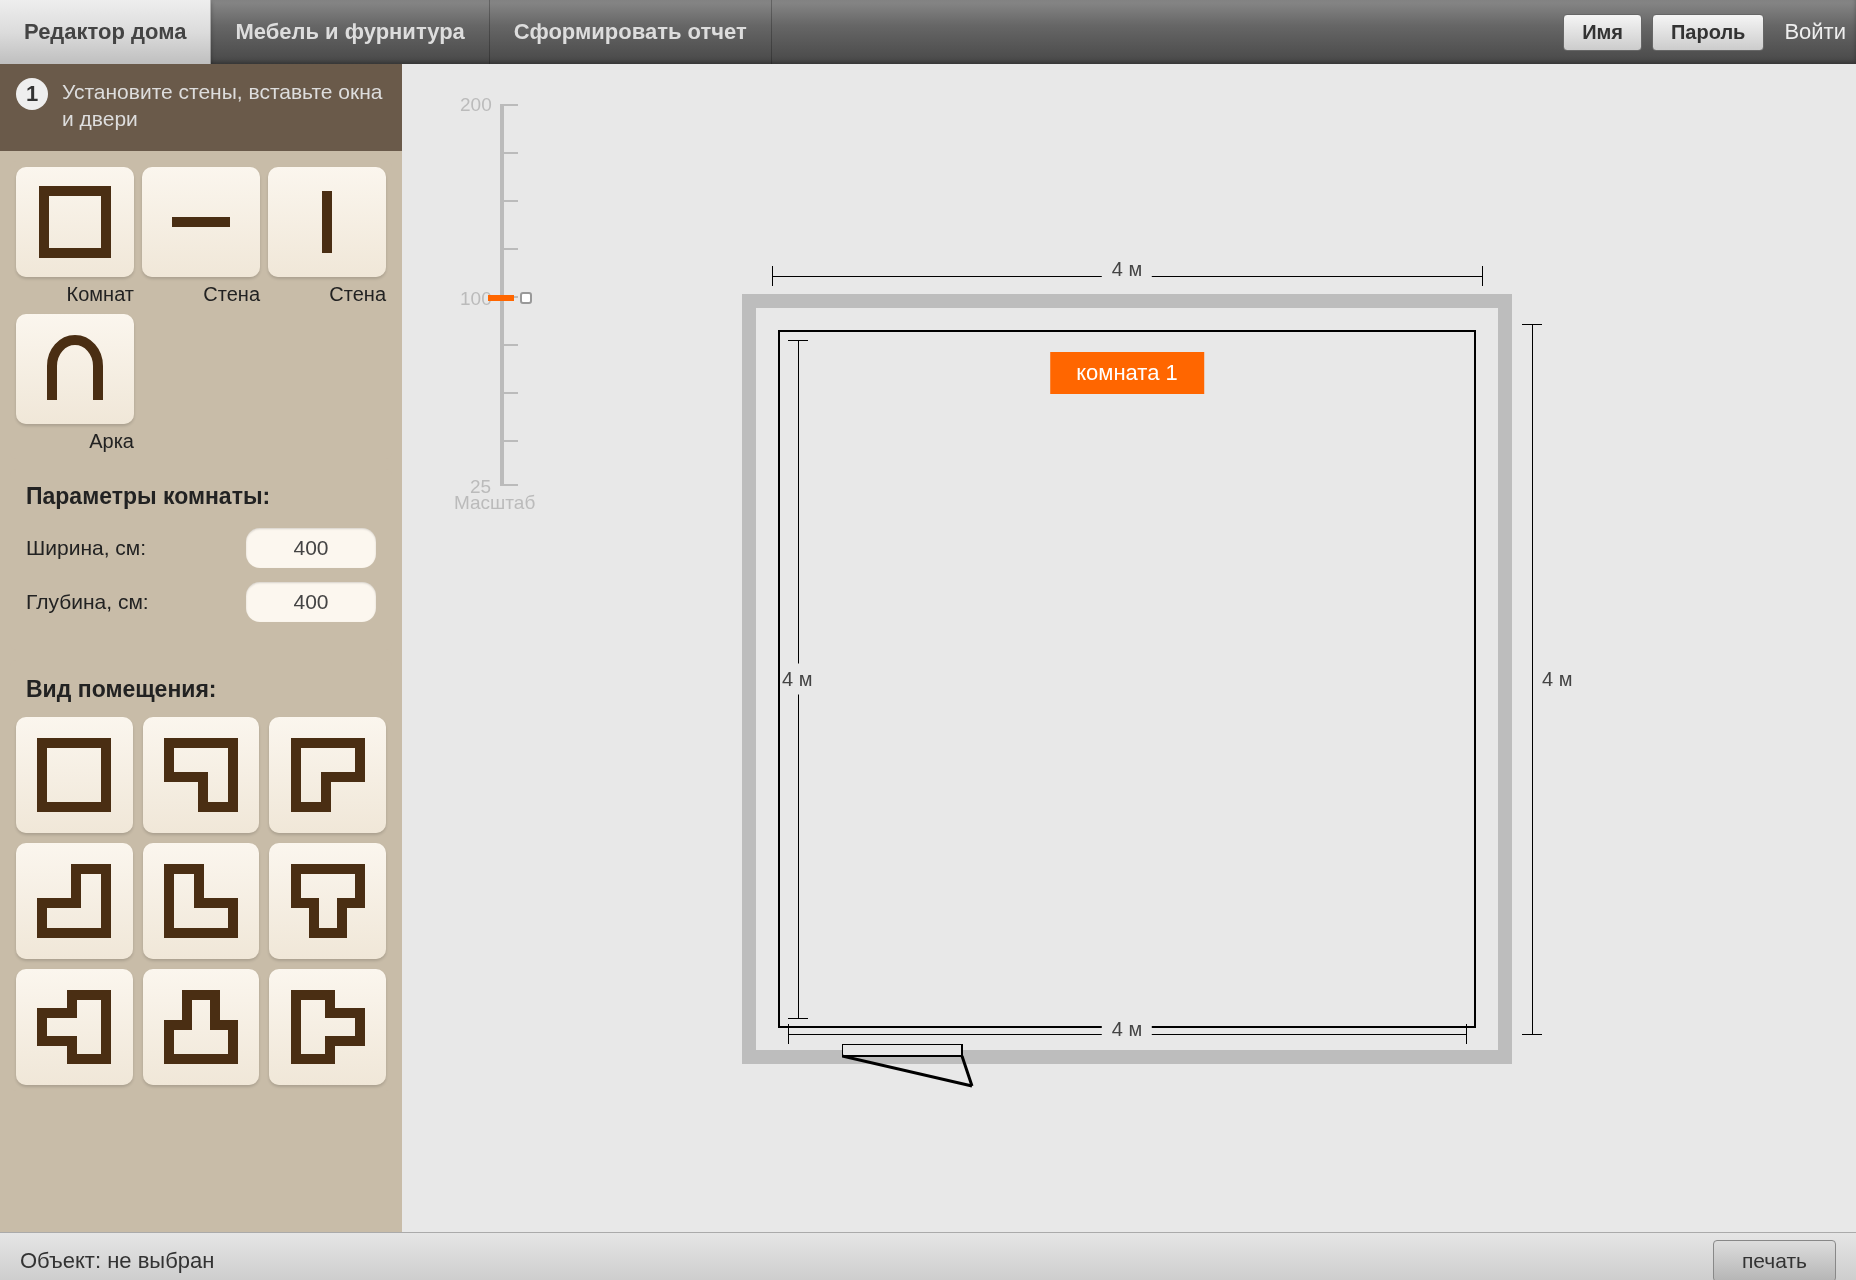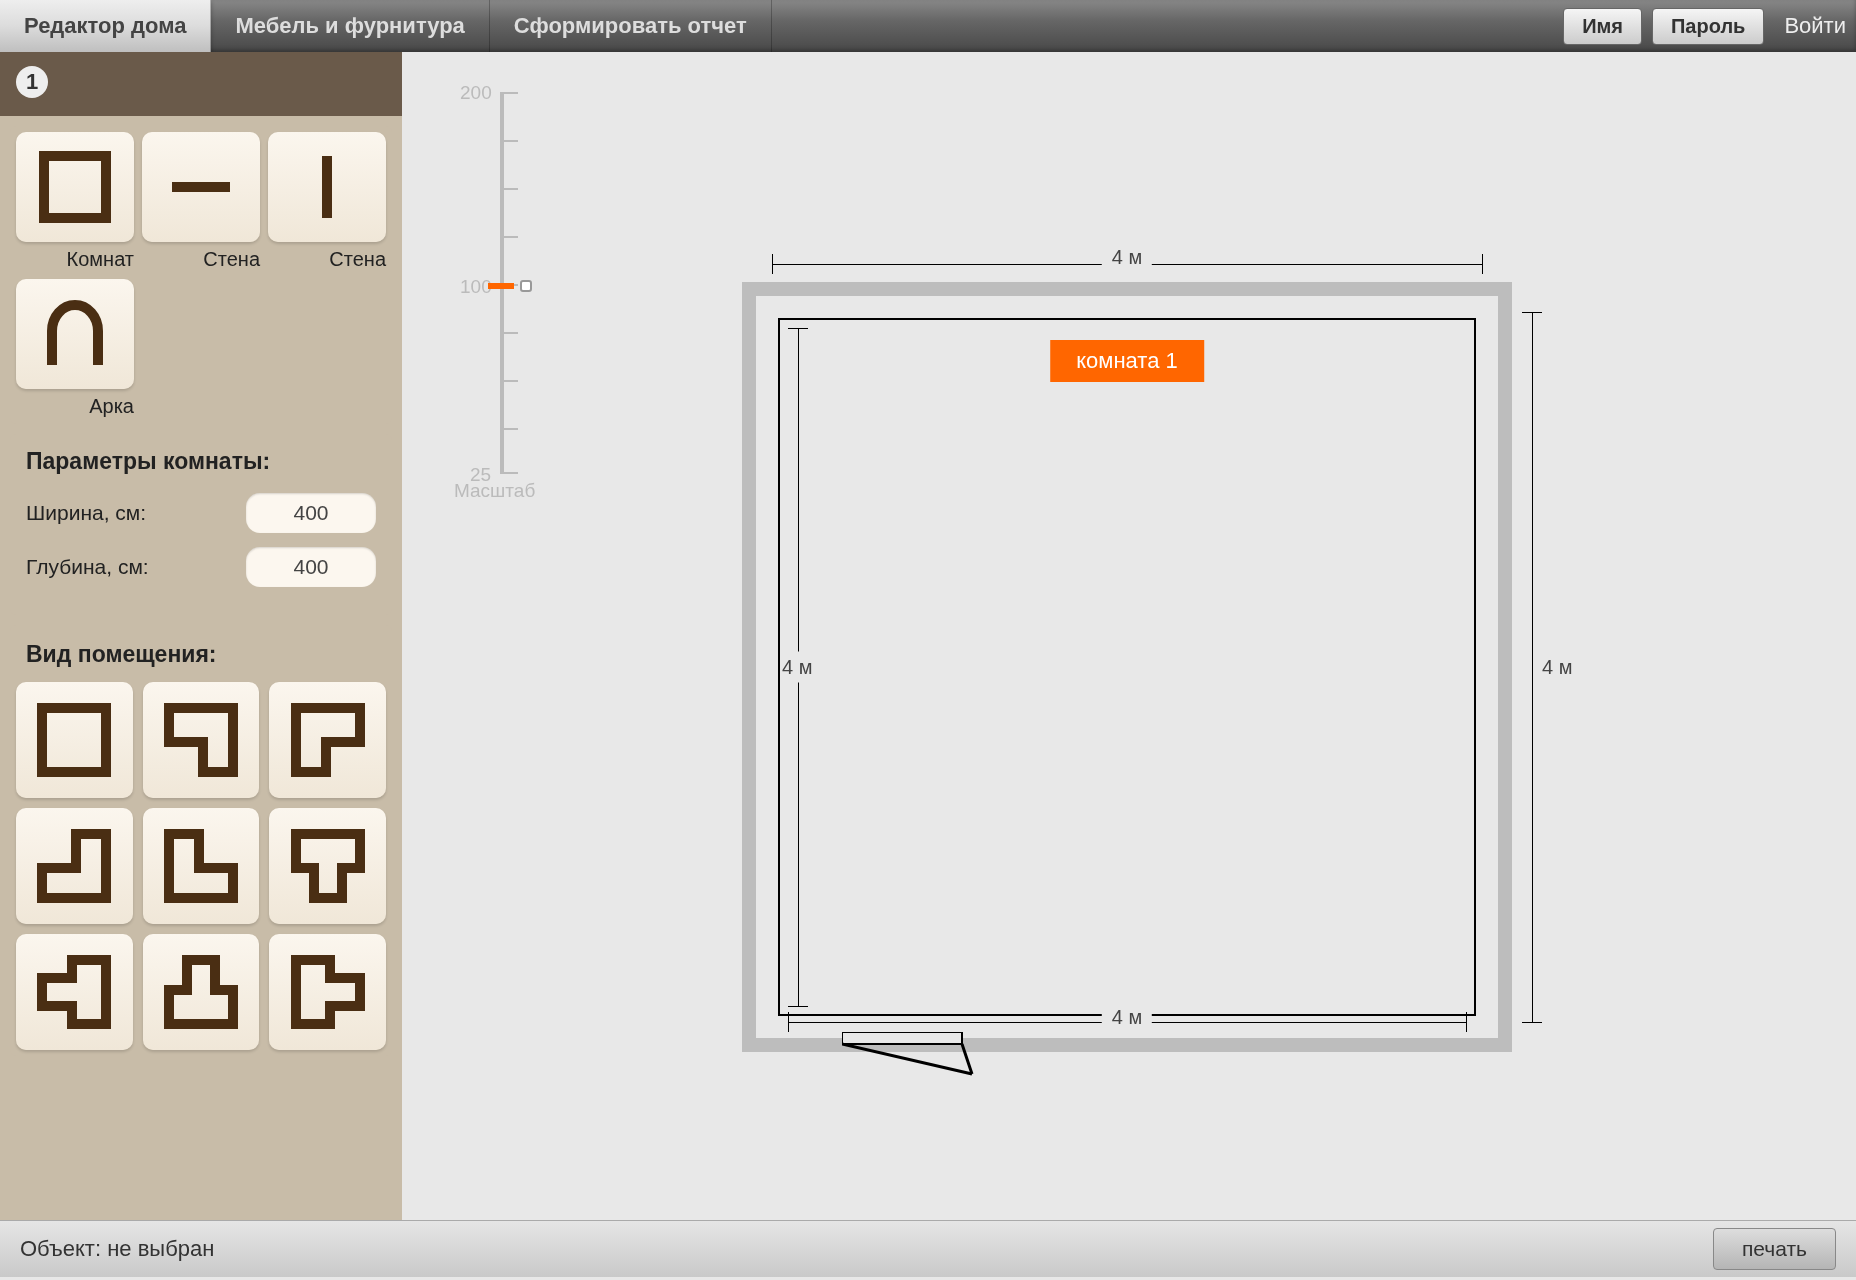--- a/index.html
+++ b/index.html
@@ -1,20 +1,20 @@
 <!DOCTYPE html>
 <html><head>
 <meta charset="utf-8">
 <style>
   * { box-sizing: border-box; margin: 0; padding: 0; }
   html, body { width: 1856px; height: 1280px; font-family: Arial, Helvetica, sans-serif; background: #e8e8e8; overflow: hidden; }
 
   
   .topbar {
-    height: 52px;
+    height: 64px;
     background: linear-gradient(to bottom, #888 0%, #666 40%, #484848 100%);
     display: flex;
     align-items: stretch;
     color: #ddd;
     font-size: 22px;
     font-weight: bold;
     box-shadow: inset 0 -2px 4px rgba(0,0,0,0.3);
   }
   .tab {
     padding: 0 24px;
@@ -280,20 +280,21 @@
     <span class="login-link">Войти</span>
   </div>
 </div>
 
 <div class="body">
 
   <div class="sidebar">
 
     <div class="step-header">
       <div class="step-number">1</div>
+      <div class="step-text">Установите стены, вставьте окна и двери</div>
     </div>
 
     <div class="panel">
       <div class="tool-grid">
 
         <div class="tool-item">
           <div class="tool-tile">
             <svg width="78" height="78">
               <rect x="8" y="8" width="62" height="62" fill="none" stroke="#4a2e13" stroke-width="10"></rect>
             </svg>

